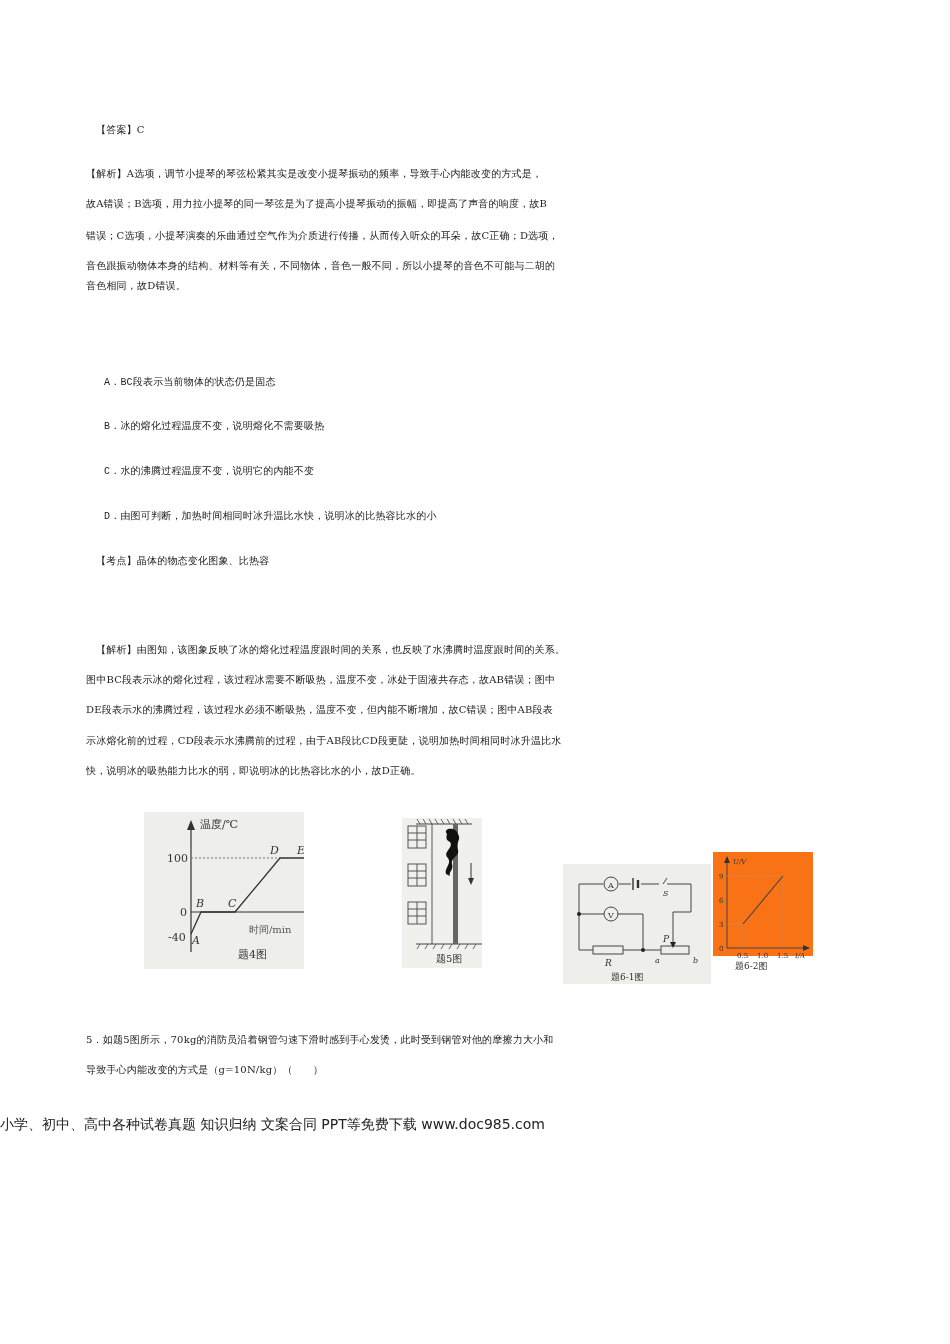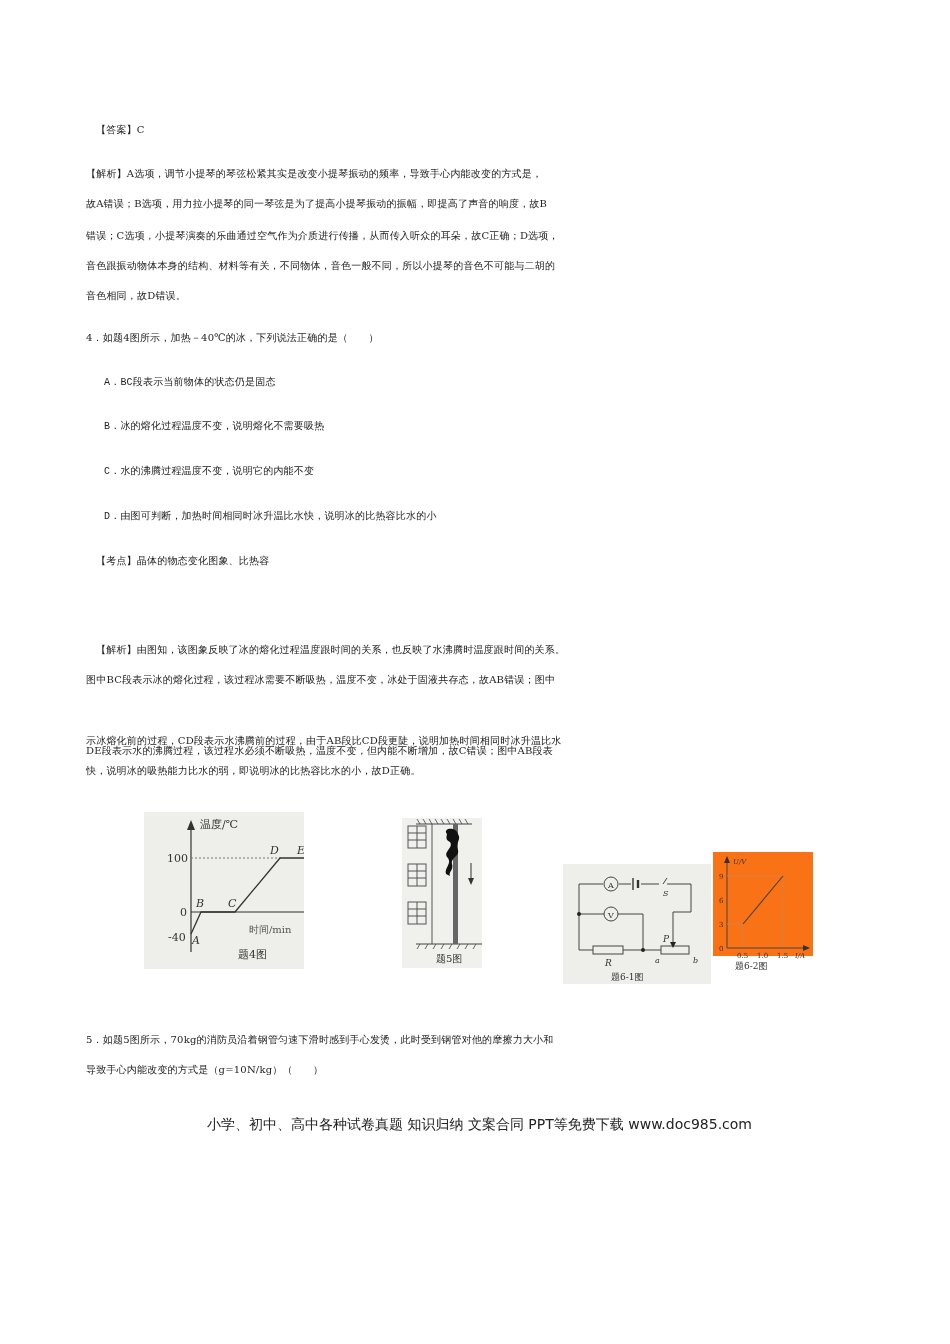--- a/index.html
+++ b/index.html
@@ -13,48 +13,47 @@
     position: absolute; left: 86px; width: 790px;
     font-size: 10px; line-height: 20px; white-space: nowrap;
     letter-spacing: 0.2px;
   }
   .ind { left: 96px; }
   .ind2 { left: 104px; font-family: Liberation Mono, monospace; }
   .figs { position: absolute; left: 0; top: 810px; width: 950px; height: 180px; margin-left: 9px; }
   .fig { position: absolute; background: #eeeeea; }
   .fig svg { display: block; }
   .footer {
-    position: absolute; top: 1116px; left: 0; width: 752px; text-align: right;
+    position: absolute; top: 1116px; left: 0; width: 752px; text-align: left;
     font-family: "DejaVu Sans", "Liberation Sans", sans-serif;
     font-size: 14px; color: #222;
   }
 </style>
 </head>
 <body>
 
 <div class="page">
 
   <div class="line ind" style="top:120px">【答案】C</div>
 
   <div class="line" style="top:164px">【解析】A选项，调节小提琴的琴弦松紧其实是改变小提琴振动的频率，导致手心内能改变的方式是，</div>
   <div class="line" style="top:194px">故A错误；B选项，用力拉小提琴的同一琴弦是为了提高小提琴振动的振幅，即提高了声音的响度，故B</div>
   <div class="line" style="top:226px">错误；C选项，小提琴演奏的乐曲通过空气作为介质进行传播，从而传入听众的耳朵，故C正确；D选项，</div>
   <div class="line" style="top:256px">音色跟振动物体本身的结构、材料等有关，不同物体，音色一般不同，所以小提琴的音色不可能与二胡的</div>
-  <div class="line" style="top:286px">音色相同，故D错误。</div>
+  <div class="line" style="top:276px">音色相同，故D错误。</div>
 
-  <div class="line" style="top:328px">4．如题4图所示，加热－40℃的冰，下列说法正确的是（　　）</div>
   <div class="line ind2" style="top:373px">A．BC段表示当前物体的状态仍是固态</div>
   <div class="line ind2" style="top:417px">B．冰的熔化过程温度不变，说明熔化不需要吸热</div>
   <div class="line ind2" style="top:462px">C．水的沸腾过程温度不变，说明它的内能不变</div>
   <div class="line ind2" style="top:507px">D．由图可判断，加热时间相同时冰升温比水快，说明冰的比热容比水的小</div>
   <div class="line ind" style="top:551px">【考点】晶体的物态变化图象、比热容</div>
 
   <div class="line ind" style="top:640px">【解析】由图知，该图象反映了冰的熔化过程温度跟时间的关系，也反映了水沸腾时温度跟时间的关系。</div>
   <div class="line" style="top:670px">图中BC段表示冰的熔化过程，该过程冰需要不断吸热，温度不变，冰处于固液共存态，故AB错误；图中</div>
-  <div class="line" style="top:741px">DE段表示水的沸腾过程，该过程水必须不断吸热，温度不变，但内能不断增加，故C错误；图中AB段表</div>
+  <div class="line" style="top:700px">DE段表示水的沸腾过程，该过程水必须不断吸热，温度不变，但内能不断增加，故C错误；图中AB段表</div>
   <div class="line" style="top:731px">示冰熔化前的过程，CD段表示水沸腾前的过程，由于AB段比CD段更陡，说明加热时间相同时冰升温比水</div>
   <div class="line" style="top:761px">快，说明冰的吸热能力比水的弱，即说明冰的比热容比水的小，故D正确。</div>
 
   <div class="figs">
 
     <div class="fig" style="left:135px;top:2px;width:160px;height:157px;">
       <svg width="160" height="157" viewBox="0 0 160 157" font-family="DejaVu Serif, serif">
         <line x1="47" y1="140" x2="47" y2="14" stroke="#333" stroke-width="1.2"></line>
         <polygon points="43,18 47,8 51,18" fill="#333"></polygon>
         <line x1="47" y1="100" x2="168" y2="100" stroke="#333" stroke-width="1.2"></line>

